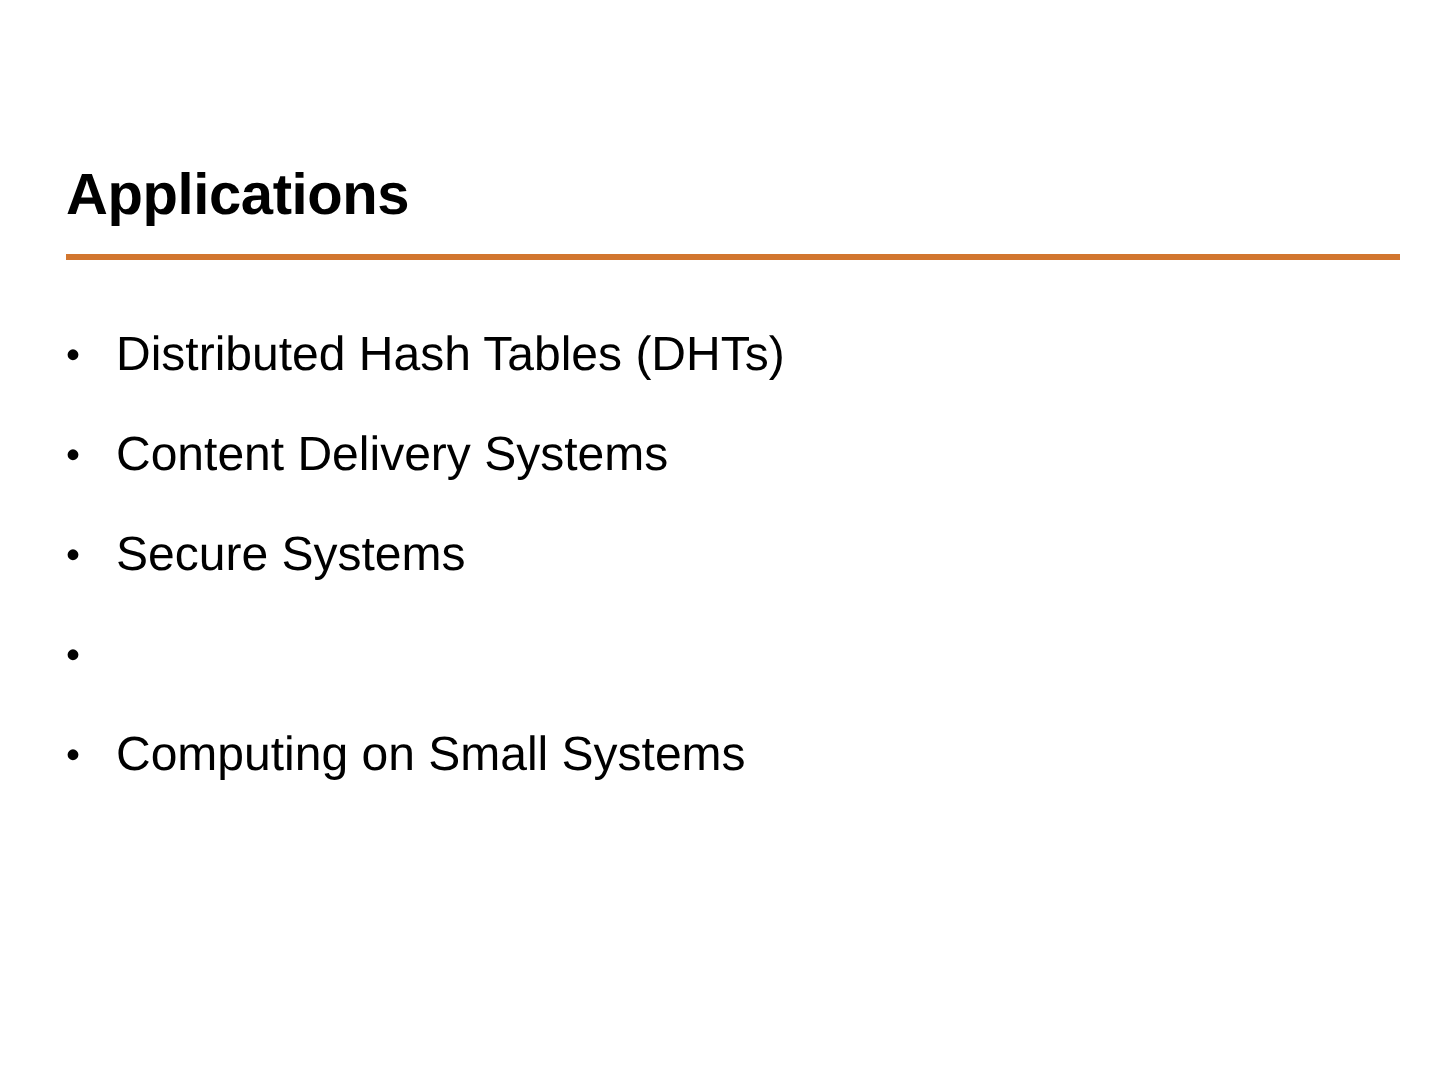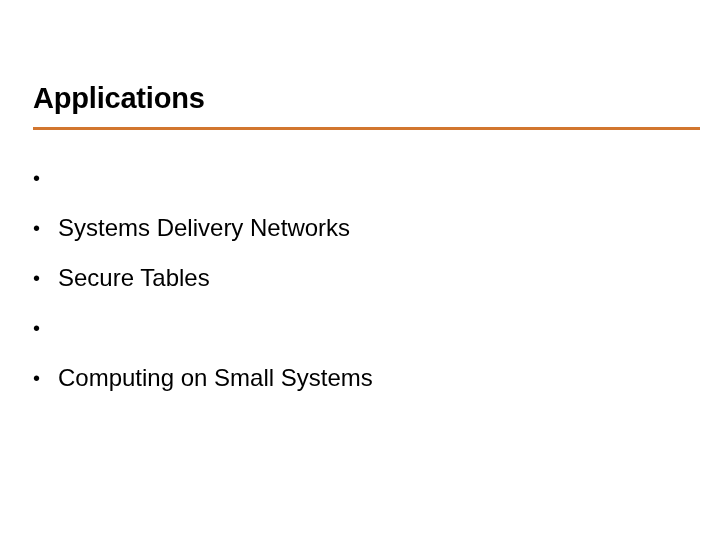--- a/index.html
+++ b/index.html
@@ -84,28 +84,29 @@
 
 <div id="slide">
 
   <div id="slide-title">Applications</div>
 
   <div id="title-rule"></div>
 
   <ul id="bullet-list">
     <li class="bullet-item">
       <span class="bullet-marker">•</span>
+      <span class="bullet-label">Distributed Hash Tables (DHTs)</span>
     </li>
     <li class="bullet-item">
       <span class="bullet-marker">•</span>
-      <span class="bullet-label">Systems Delivery Networks</span>
+      <span class="bullet-label">Content Delivery Systems</span>
     </li>
     <li class="bullet-item">
       <span class="bullet-marker">•</span>
-      <span class="bullet-label">Secure Tables</span>
+      <span class="bullet-label">Secure Systems</span>
     </li>
     <li class="bullet-item">
       <span class="bullet-marker">•</span>
     </li>
     <li class="bullet-item">
       <span class="bullet-marker">•</span>
       <span class="bullet-label">Computing on Small Systems</span>
     </li>
   </ul>
 

